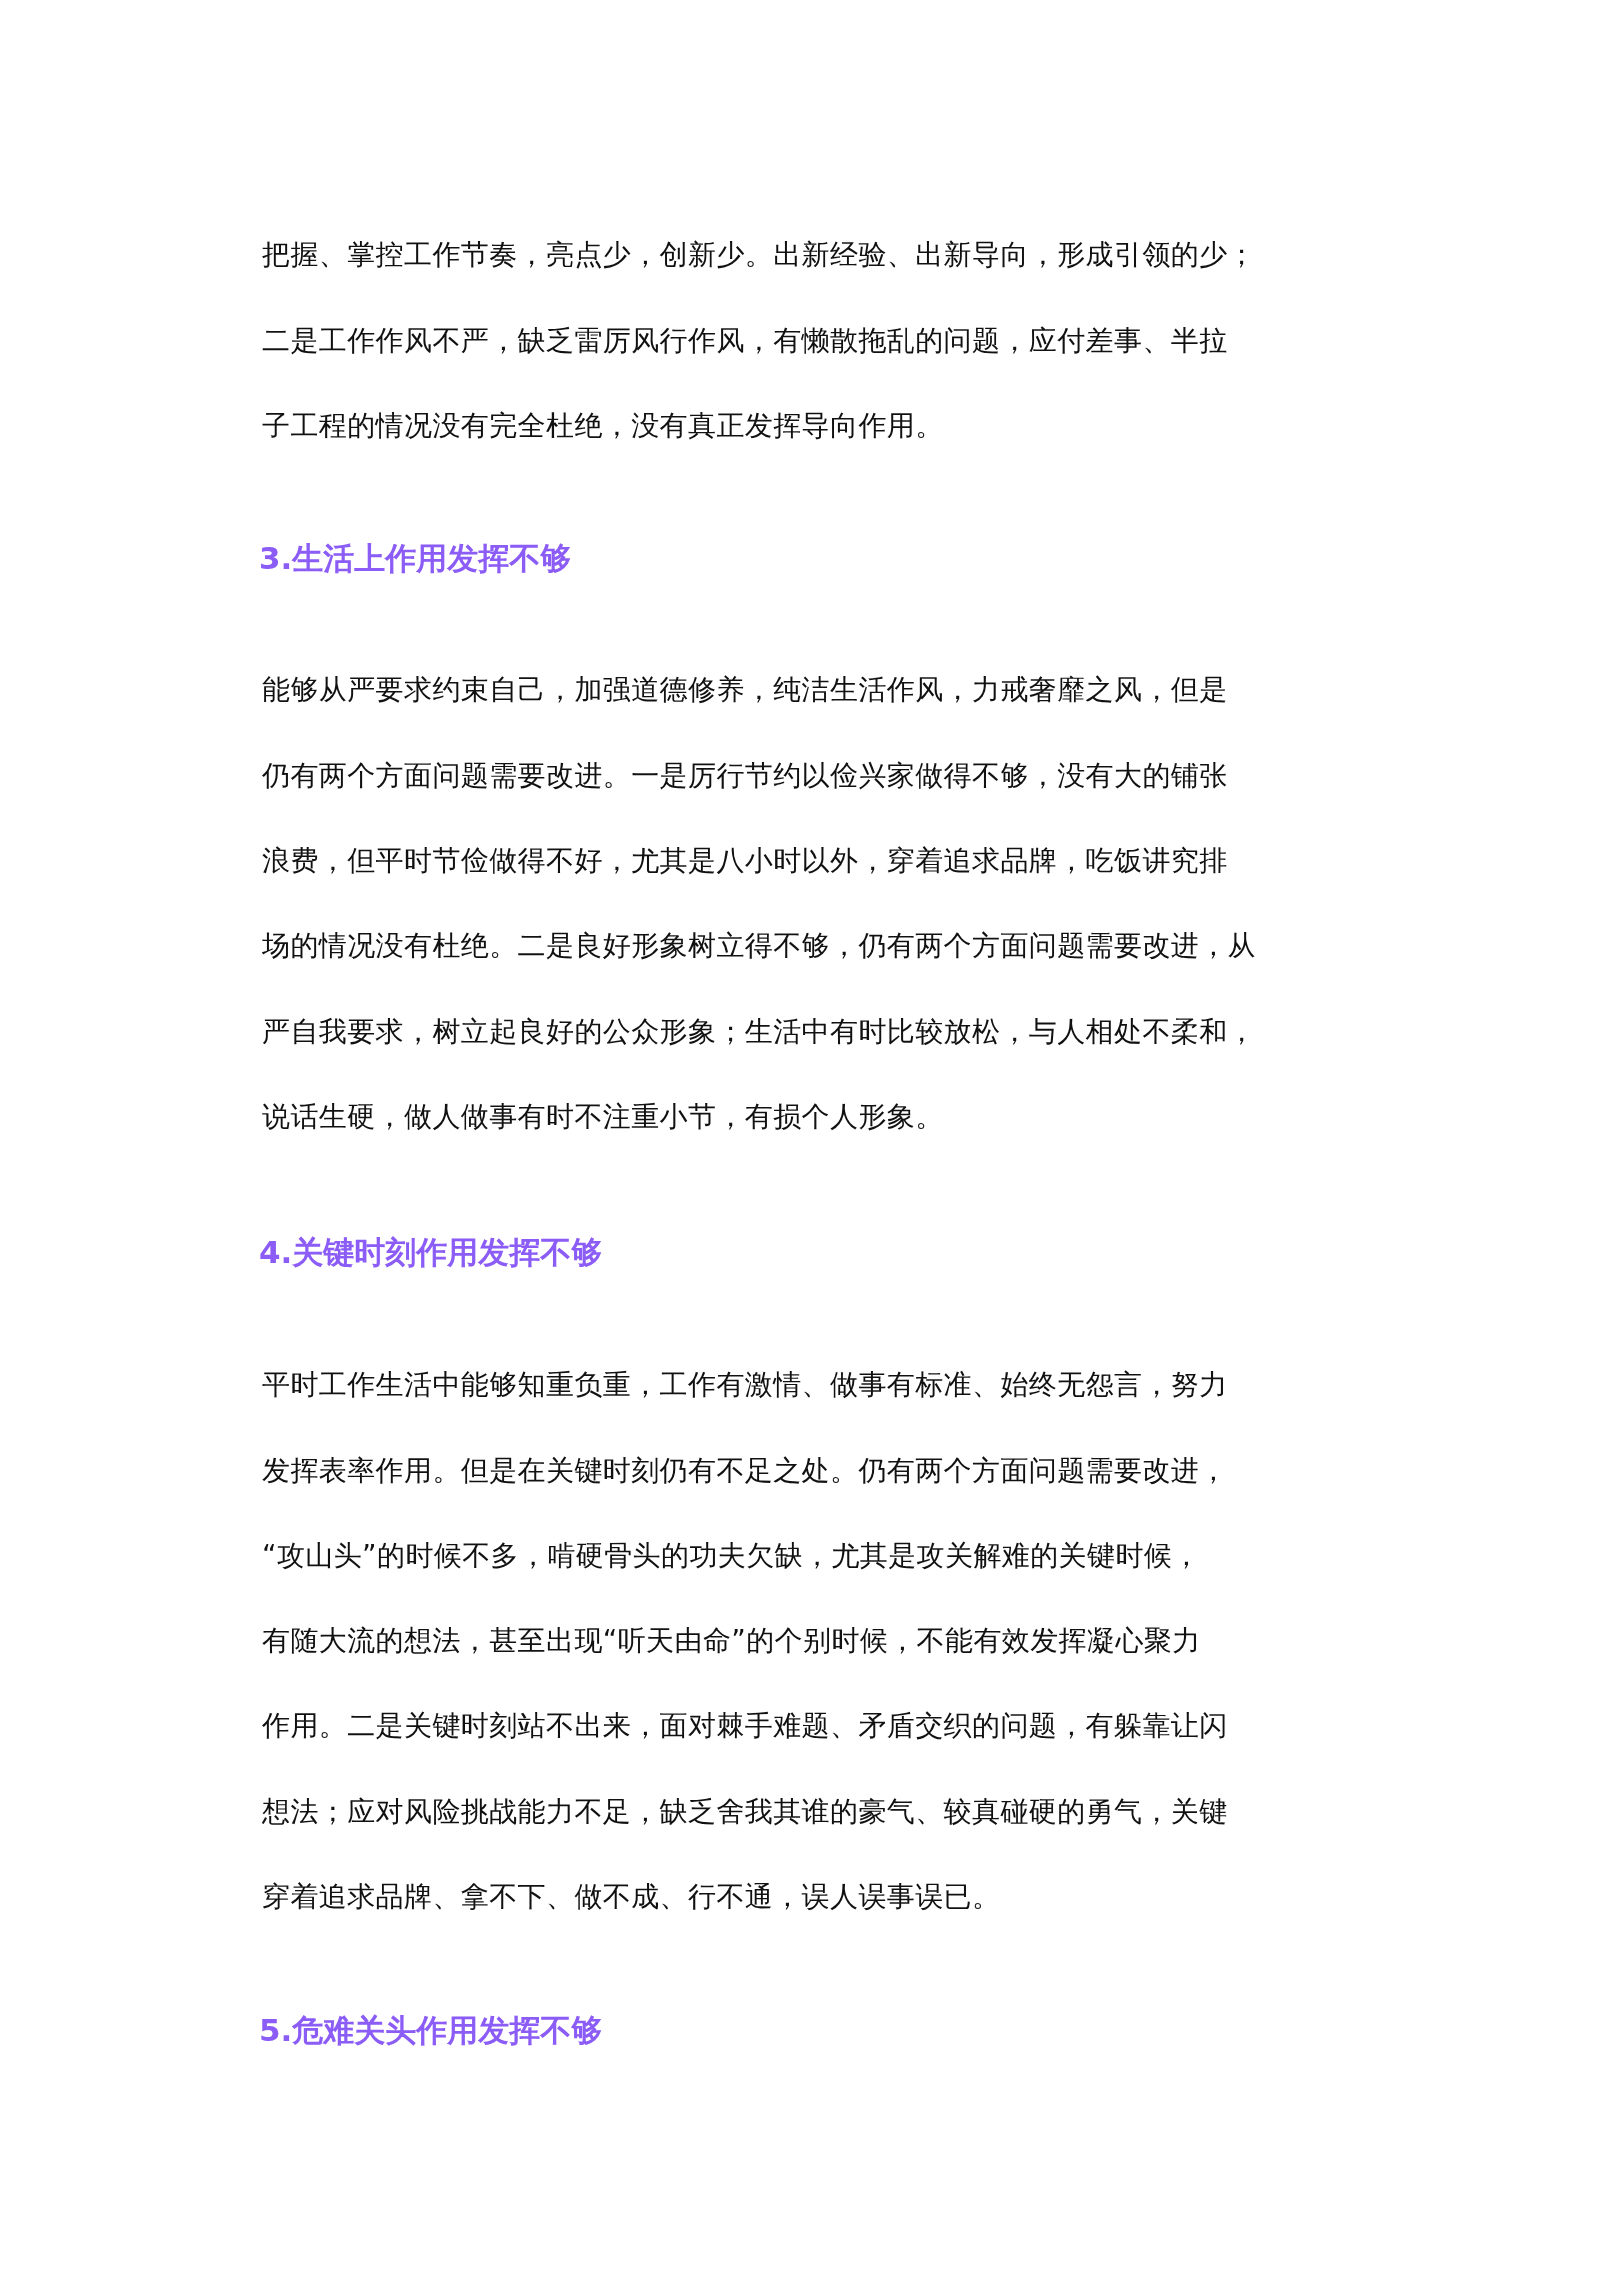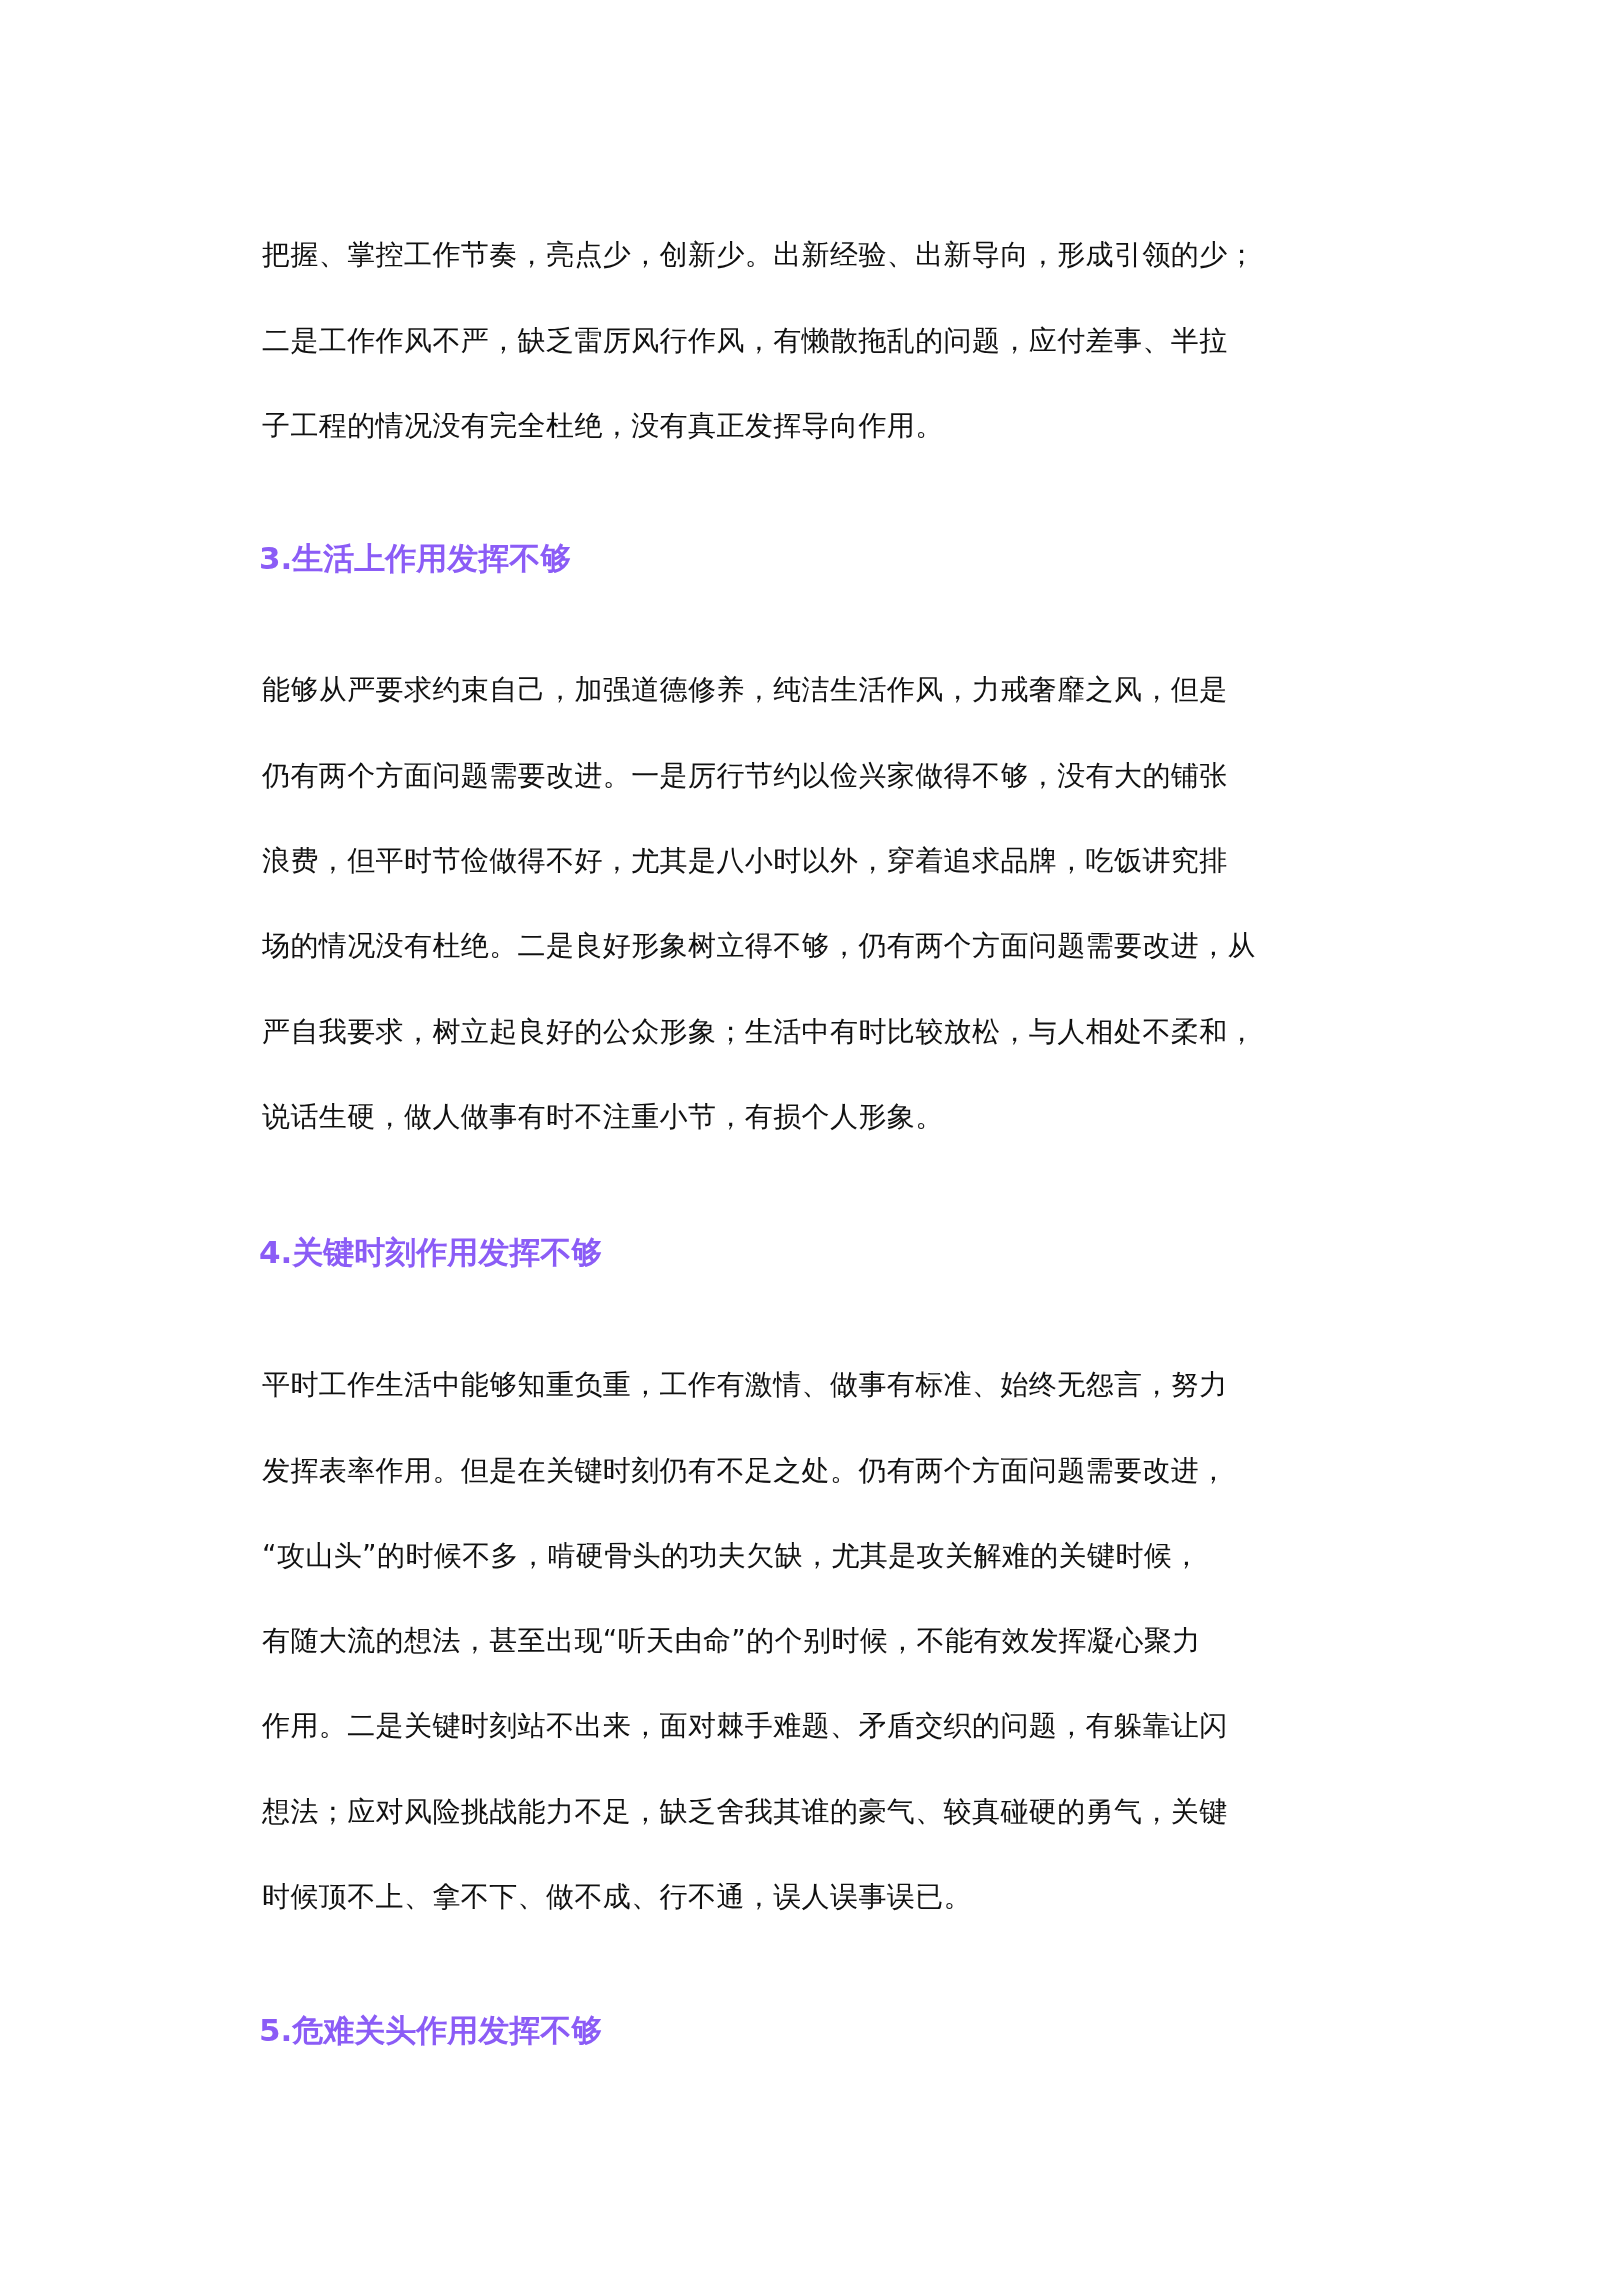--- a/index.html
+++ b/index.html
@@ -63,19 +63,19 @@
   </div>
 
   <div class="heading" style="top:1233px">4.关键时刻作用发挥不够</div>
   <div>
     <div class="line" style="top:1365px">平时工作生活中能够知重负重，工作有激情、做事有标准、始终无怨言，努力</div>
     <div class="line" style="top:1451px">发挥表率作用。但是在关键时刻仍有不足之处。仍有两个方面问题需要改进，</div>
     <div class="line" style="top:1536px">“攻山头”的时候不多，啃硬骨头的功夫欠缺，尤其是攻关解难的关键时候，</div>
     <div class="line" style="top:1621px">有随大流的想法，甚至出现“听天由命”的个别时候，不能有效发挥凝心聚力</div>
     <div class="line" style="top:1706px">作用。二是关键时刻站不出来，面对棘手难题、矛盾交织的问题，有躲靠让闪</div>
     <div class="line" style="top:1792px">想法；应对风险挑战能力不足，缺乏舍我其谁的豪气、较真碰硬的勇气，关键</div>
-    <div class="line" style="top:1877px">时候顶不上、拿不下、做不成、行不通，误人误事误已。</div>
+    <div class="line" style="top:1877px">穿着追求品牌、拿不下、做不成、行不通，误人误事误已。</div>
   </div>
 
   <div class="heading" style="top:2011px">5.危难关头作用发挥不够</div>
 
 </div>
 
 
 </body></html>

